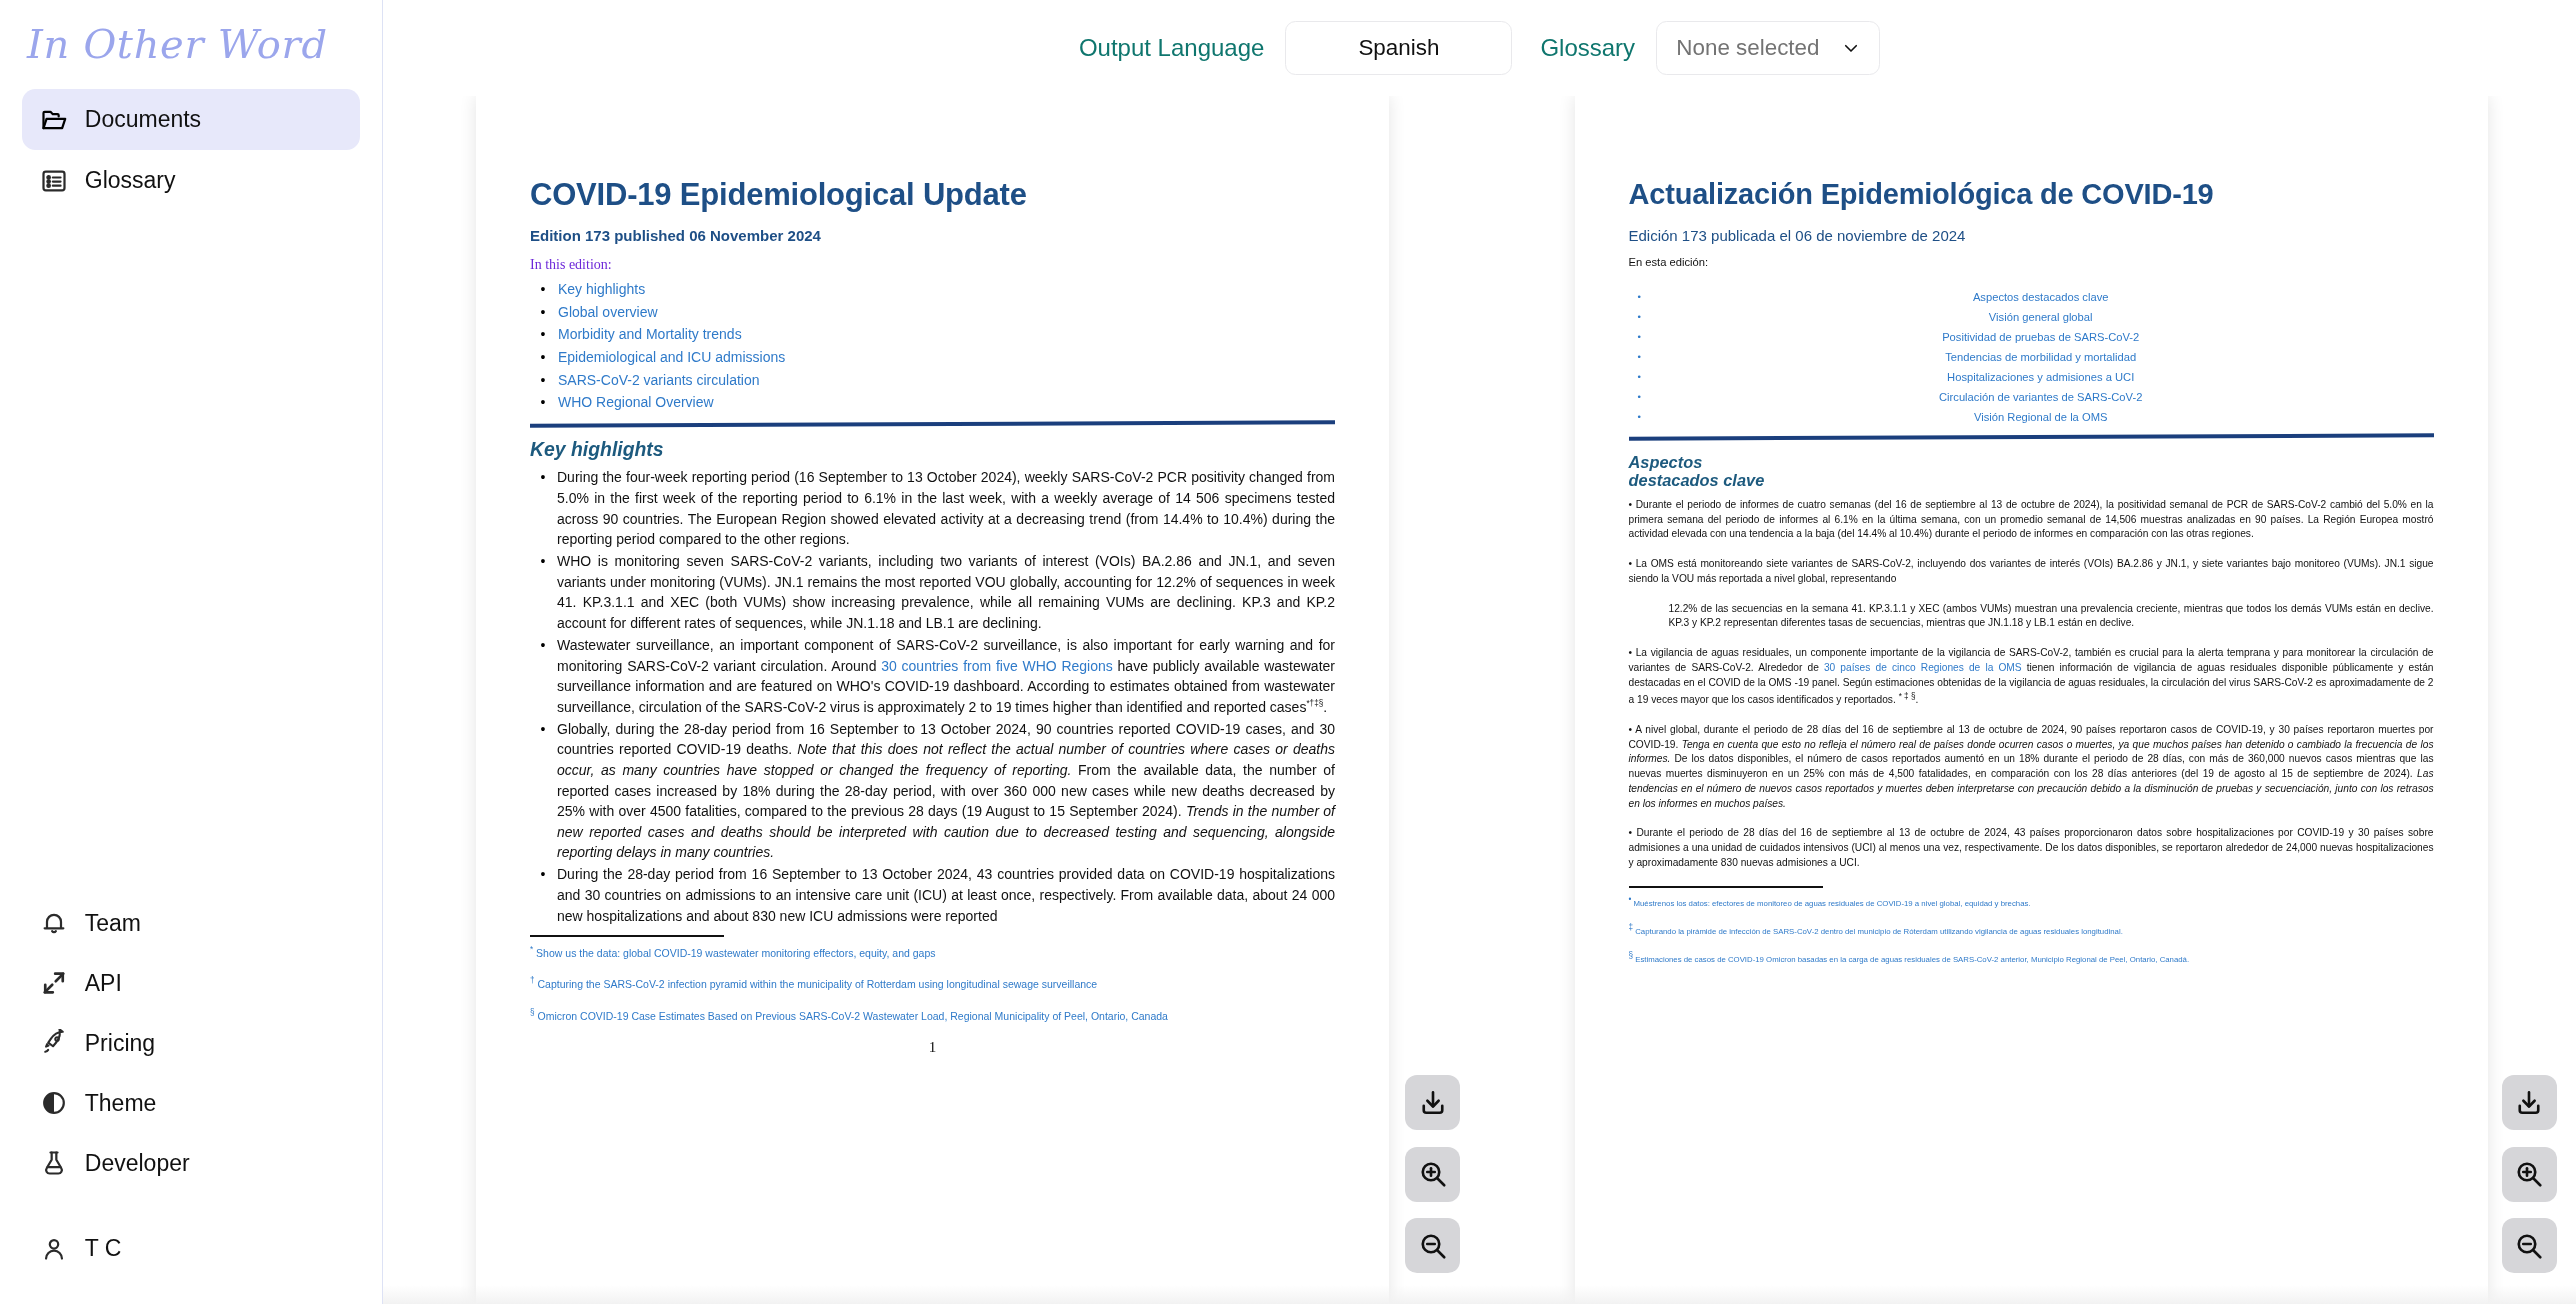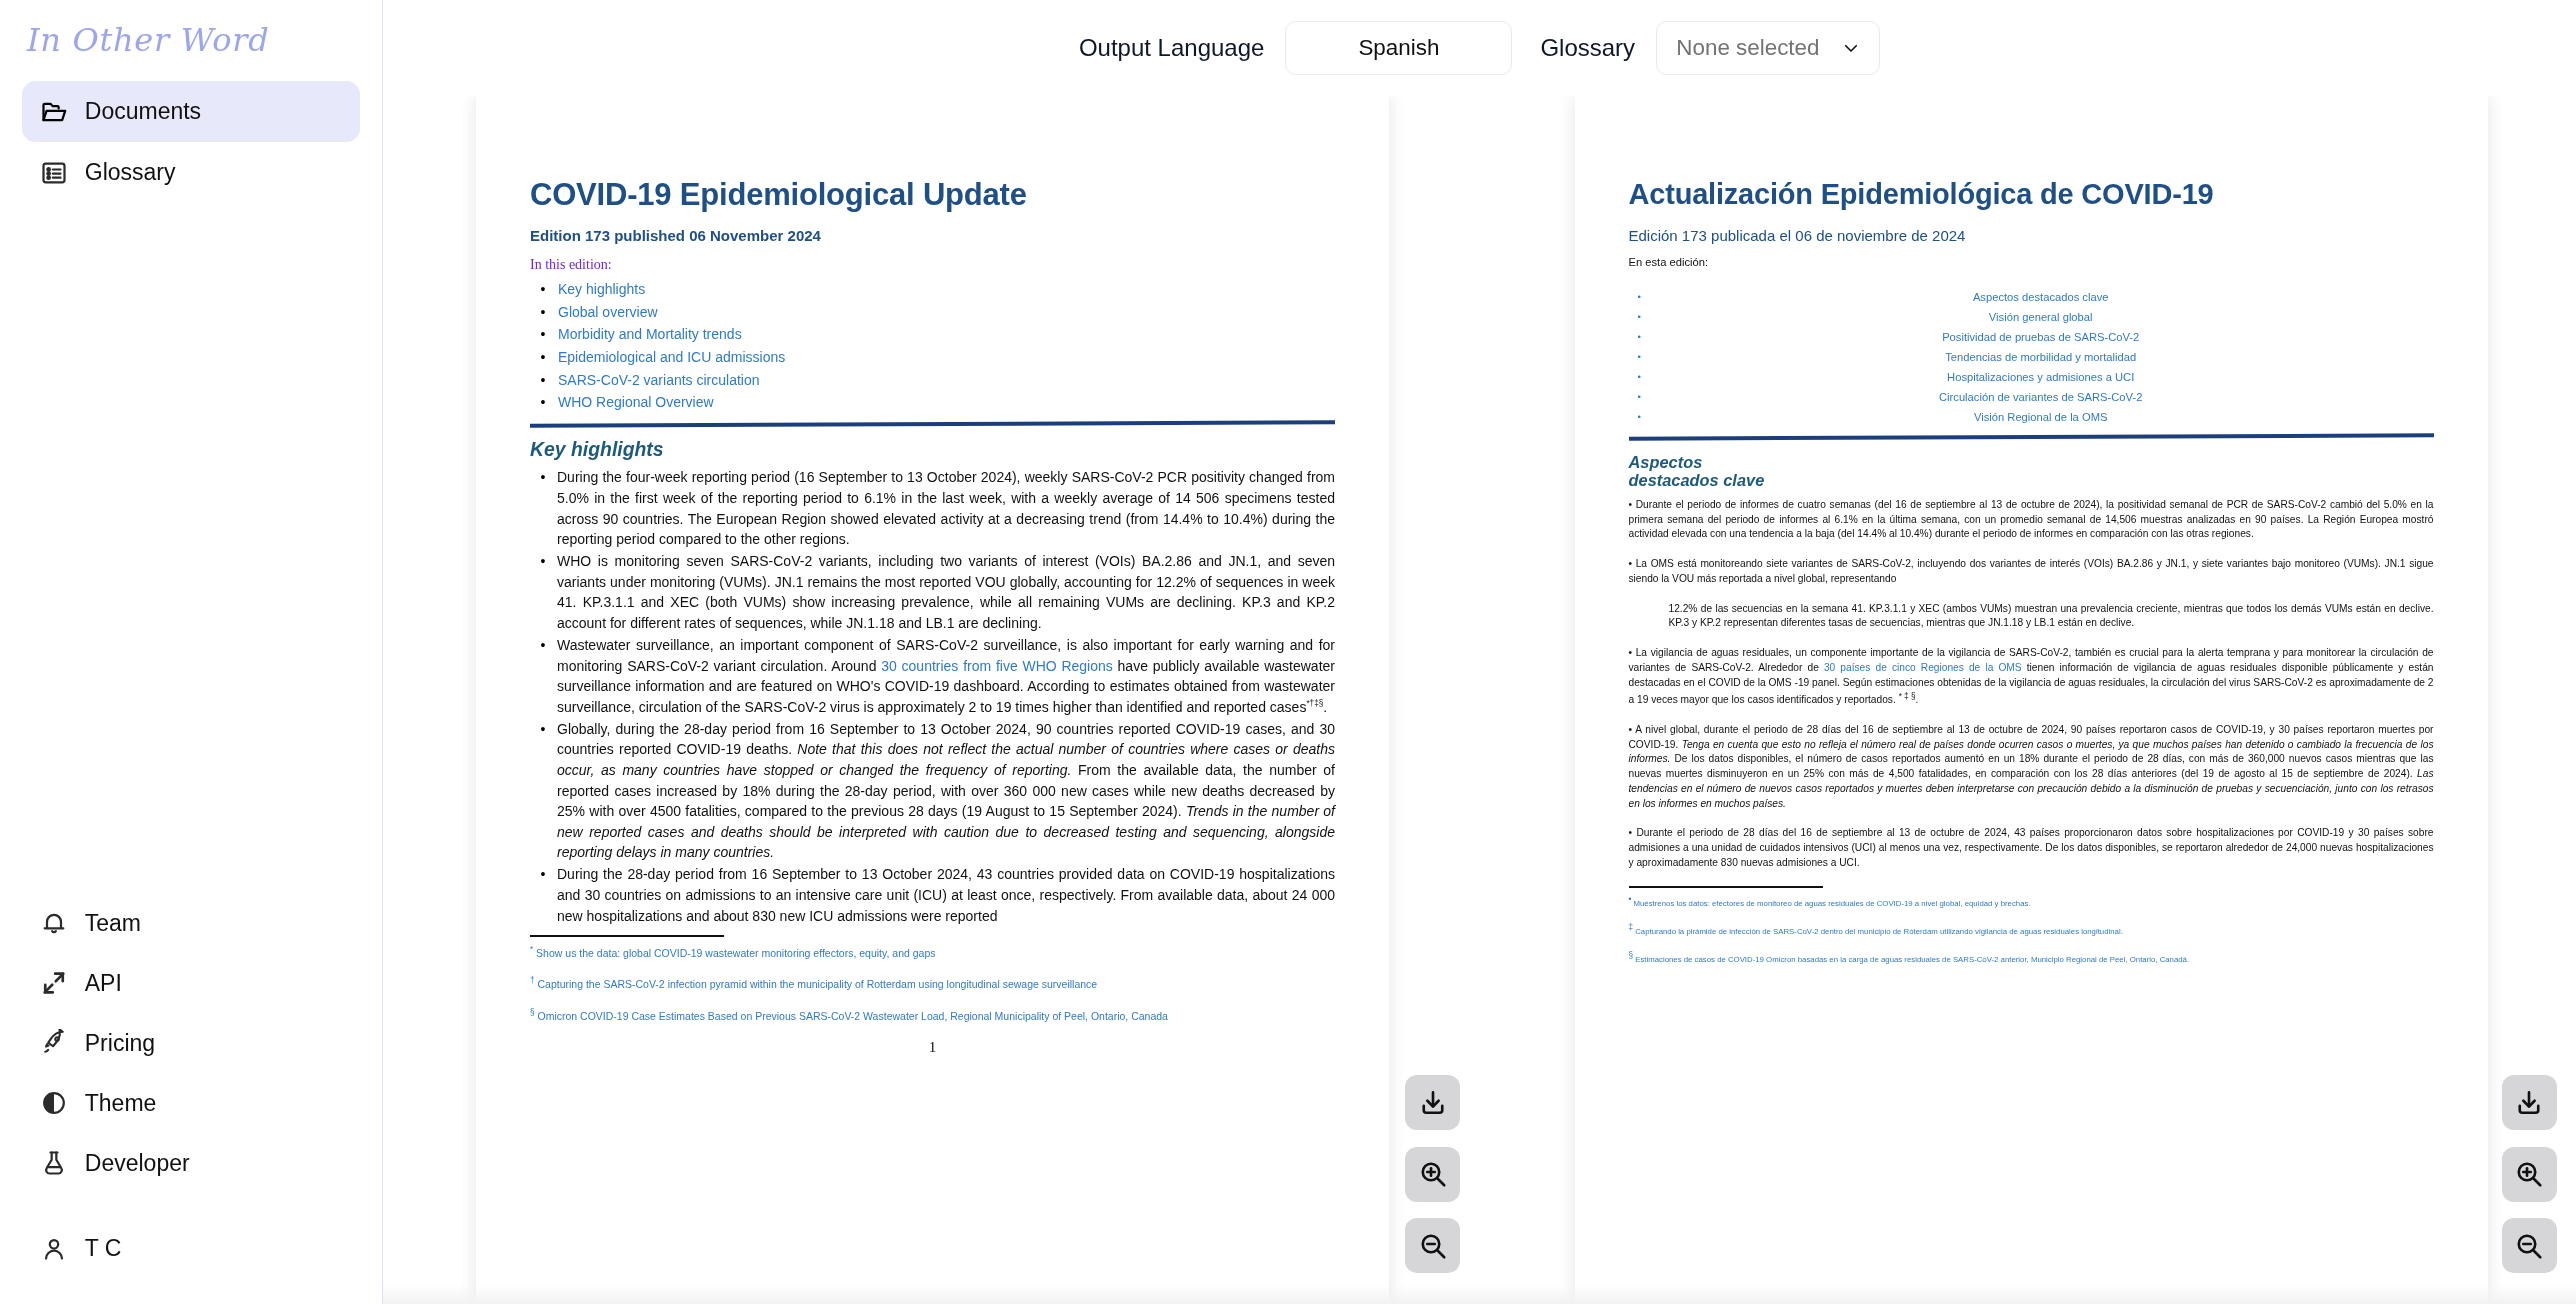--- a/index.html
+++ b/index.html
@@ -16,21 +16,21 @@
     width: 383px; height: 1304px;
     border-right: 1.5px solid #dde2f5;
     display: flex; flex-direction: column;
     background: #fff;
     flex: 0 0 383px;
     position: relative;
   }
   .brand {
     font-family: "DejaVu Serif", serif;
     font-style: italic;
-    font-size: 32px;
+    font-size: 40px;
     color: #9ba6ec;
     padding: 21px 0 0 27px;
     letter-spacing: 0.7px;
     white-space: nowrap;
   }
   .nav-top { margin-top: 22.4px; padding: 0 22.4px; }
   .nav-item {
     display: flex; align-items: center; gap: 16px;
     height: 61px; padding: 0 16.4px;
     border-radius: 13.4px;
@@ -54,21 +54,21 @@
     overflow: hidden;
   }
   .toolbar {
     height: 96px;
     display: flex; align-items: center; justify-content: center;
     gap: 0;
     background: #fff;
     position: relative;
     z-index: 5;
   }
-  .tb-label { font-size: 24px; color: #0f172a; }
+  .tb-label { font-size: 24px; color: #0f766e; }
   .tb-box {
     height: 54px; min-width: 227px;
     border: 1.5px solid #e9e9ec; border-radius: 10.5px;
     background: #fff;
     display: flex; align-items: center; justify-content: center;
     font-size: 22.4px; color: #111;
     margin-left: 21px;
     cursor: pointer;
   }
   .tb-gap { width: 28px; }

